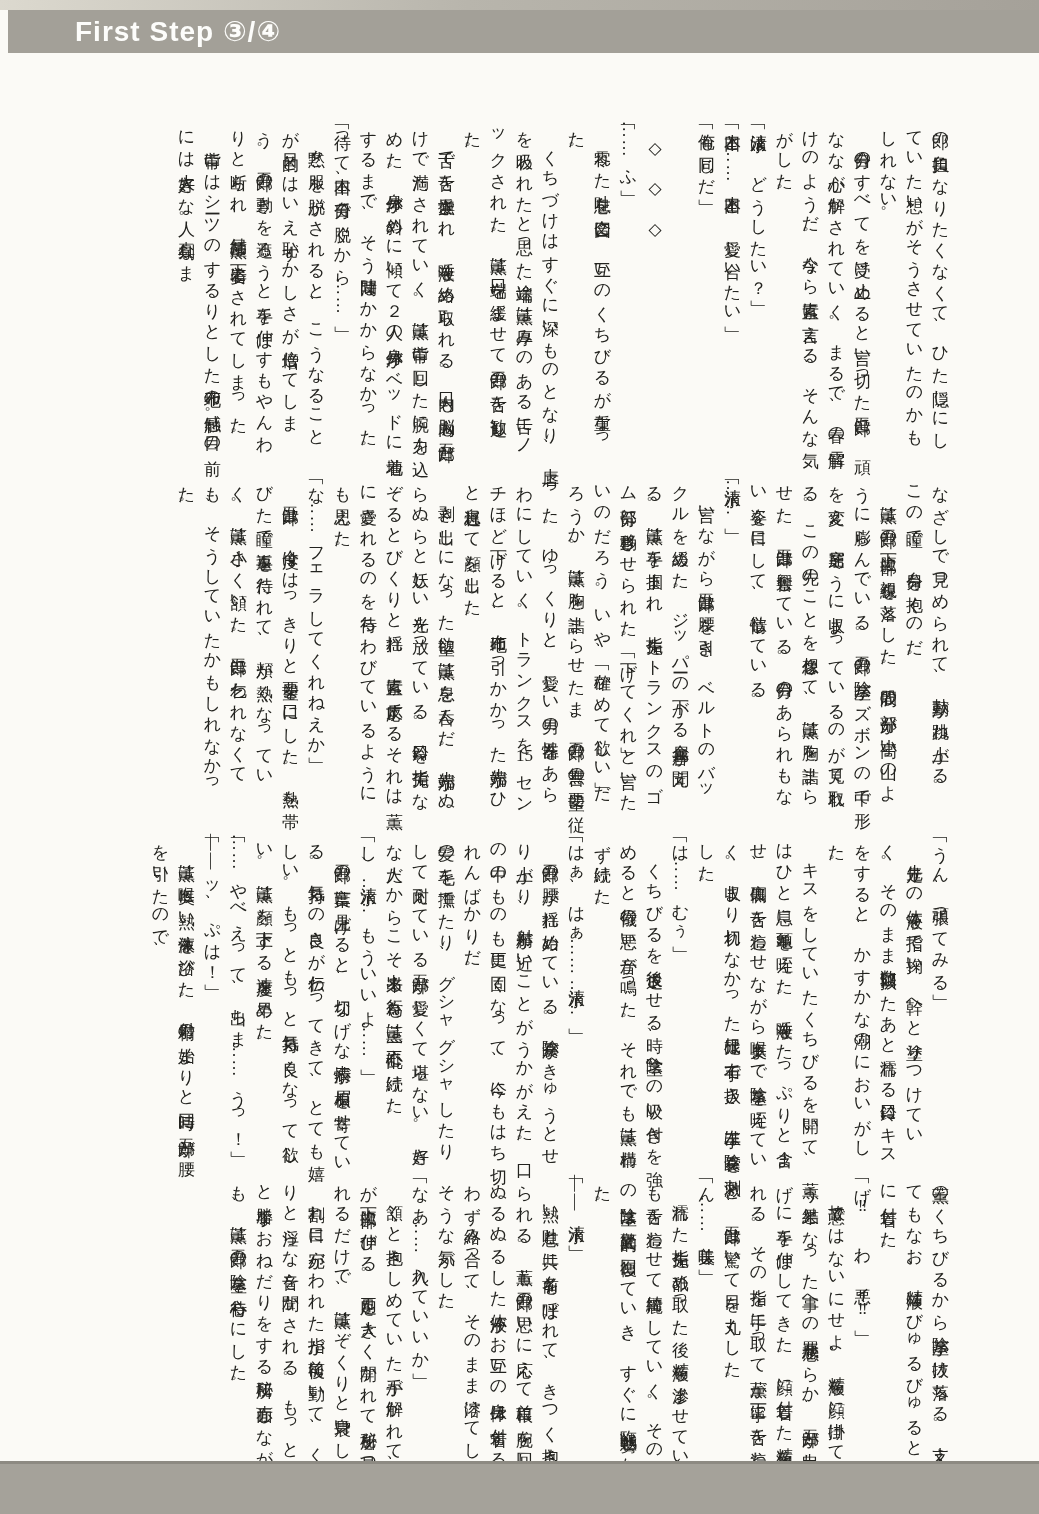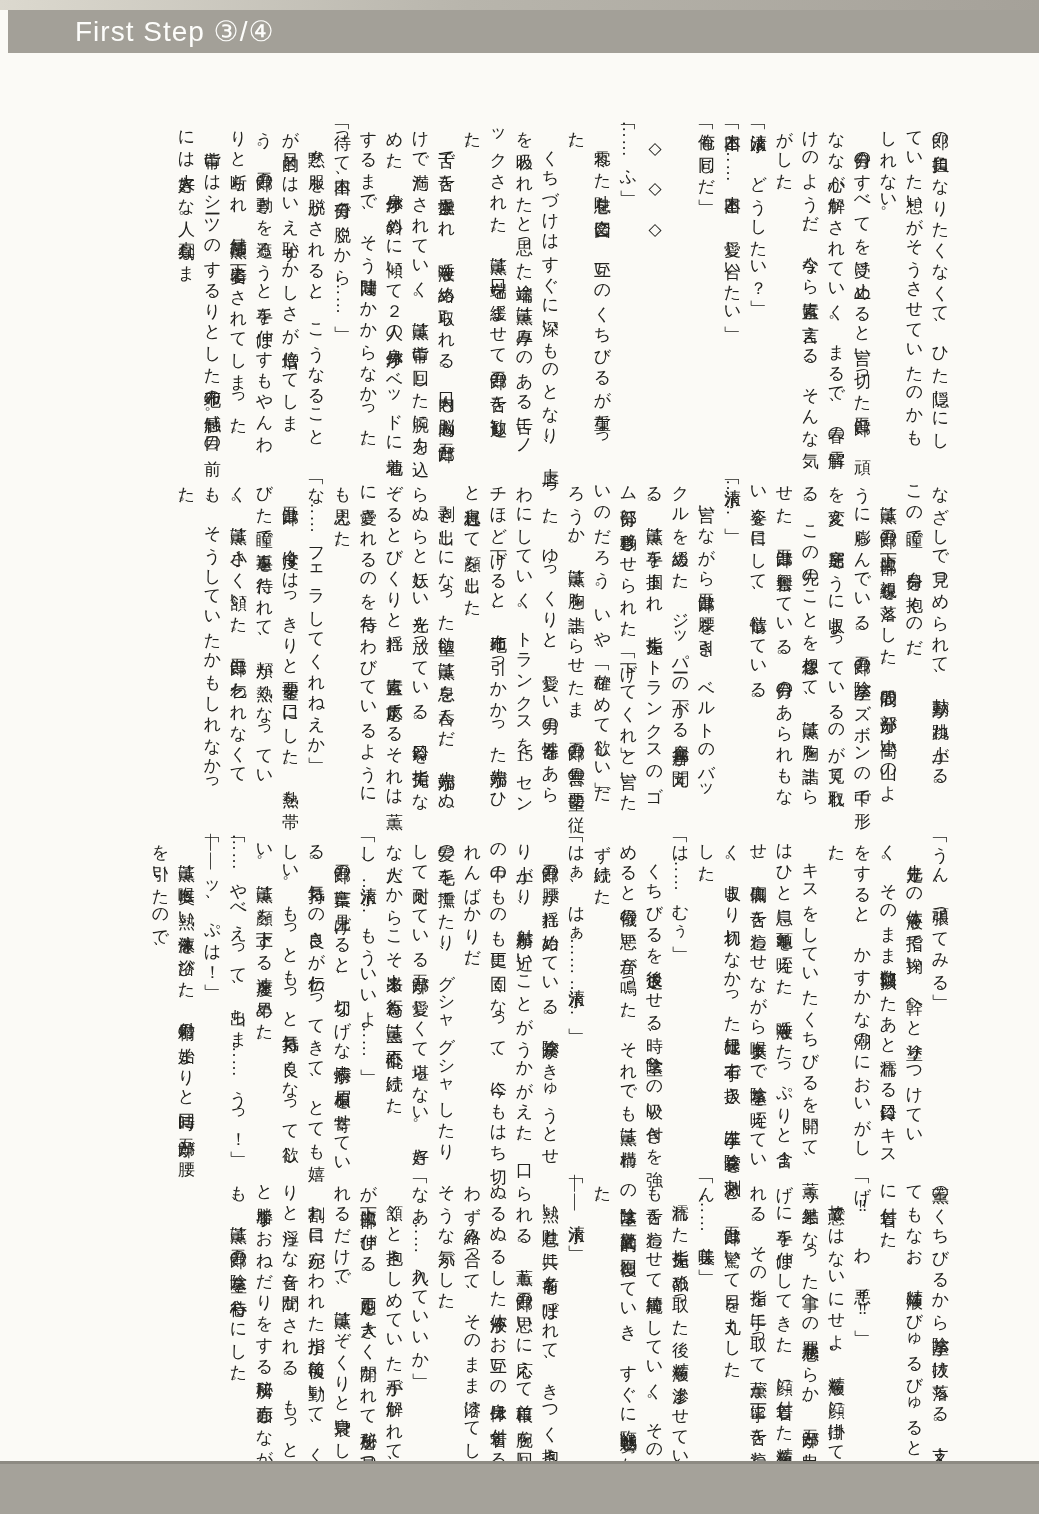--- a/index.html
+++ b/index.html
@@ -16,21 +16,21 @@
   }
   .header-bar {
     position: absolute; left: 8px; top: 10px; width: 1031px; height: 43px;
     background: #a3a098;
     border-bottom: 2px solid #908d85;
   }
   .header-title {
     position: absolute; left: 67px; top: 5px;
     color: #fdfdfb;
     font-family: "Liberation Sans", "DejaVu Sans", sans-serif;
-    font-size: 28px; font-weight: normal; letter-spacing: 1px;
+    font-size: 28px; font-weight: bold; letter-spacing: 1px;
     white-space: nowrap;
   }
   .content {
     position: absolute; left: 0; top: 53px; width: 1039px; height: 1408px;
     background: #fbfaf6;
   }
   .band {
     position: absolute; right: 86px;
     writing-mode: vertical-rl;
     text-orientation: mixed;

